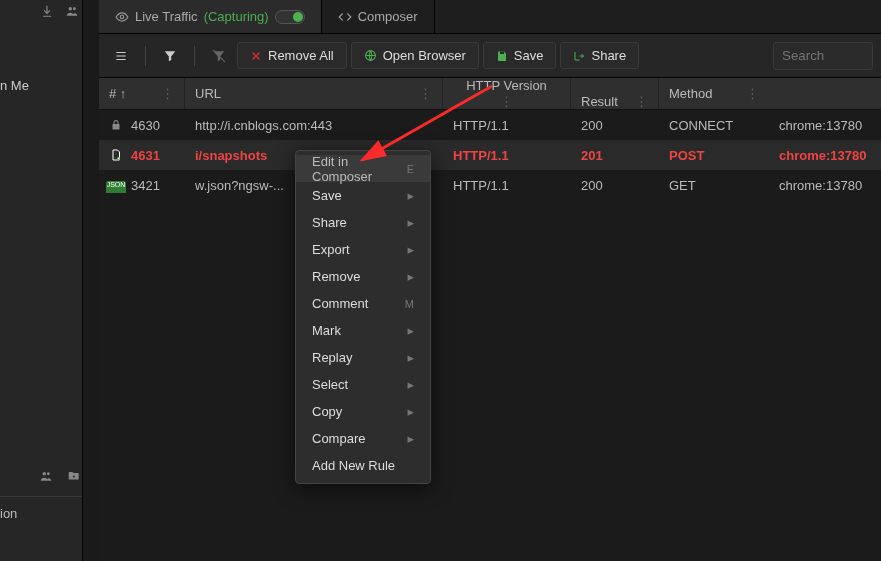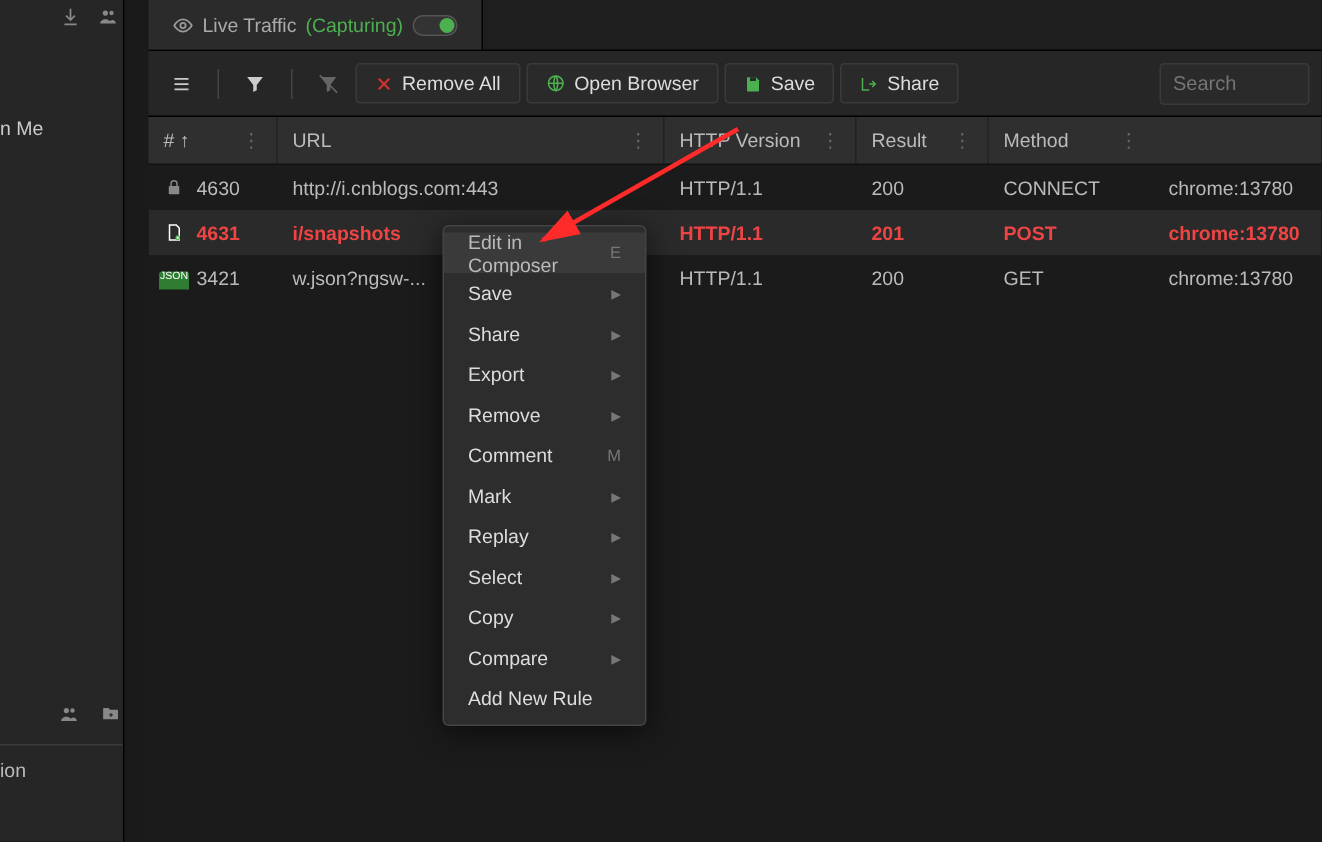--- a/index.html
+++ b/index.html
@@ -105,22 +105,22 @@
   .col {
     display: flex; align-items: center; justify-content: space-between;
     padding: 0 10px; height: 100%;
     border-right: 1px solid #222;
     color: #bbb;
   }
   .col:last-child { border-right: none; }
   .col .more { color: #666; cursor: pointer; }
   .c-idx { width: 86px; }
   .c-url { width: 258px; }
-  .c-http { width: 128px; }
-  .c-result { width: 88px; }
+  .c-http { width: 128px; flex-direction: column; }
+  .c-result { width: 88px; align-items: flex-end; }
   .c-method { width: 110px; }
   .c-proc { flex: 1; }
   .grid-body { flex: 1; overflow: hidden; }
   .row {
     display: flex; align-items: center;
     height: 30px;
     color: #bbb;
     cursor: pointer;
   }
   .row.selected {
@@ -210,20 +210,28 @@
     <div class="tab active">
       <span class="ic">
         <svg width="14" height="14" viewBox="0 0 24 24" fill="none" stroke="#999" stroke-width="2">
             <path d="M2 12s4-7 10-7 10 7 10 7-4 7-10 7S2 12 2 12z"></path>
             <circle cx="12" cy="12" r="3"></circle>
           </svg>
       </span>
       <span>Live Traffic</span>
       <span class="capturing">(Capturing)</span>
       <span class="switch"></span>
+    </div>
+    <div class="tab">
+      <span class="ic">
+        <svg width="14" height="14" viewBox="0 0 24 24" fill="none" stroke="#999" stroke-width="2">
+            <path d="M8 6l-6 6 6 6M16 6l6 6-6 6"></path>
+          </svg>
+      </span>
+      <span>Composer</span>
     </div>
   </div>
 
   <div class="toolbar">
     <div class="tb-icon-btn">
       <svg width="16" height="14" viewBox="0 0 24 24" fill="none" stroke="#ccc" stroke-width="2">
           <path d="M4 6h16M4 12h16M4 18h16"></path>
         </svg>
     </div>
     <div class="tb-sep"></div>

